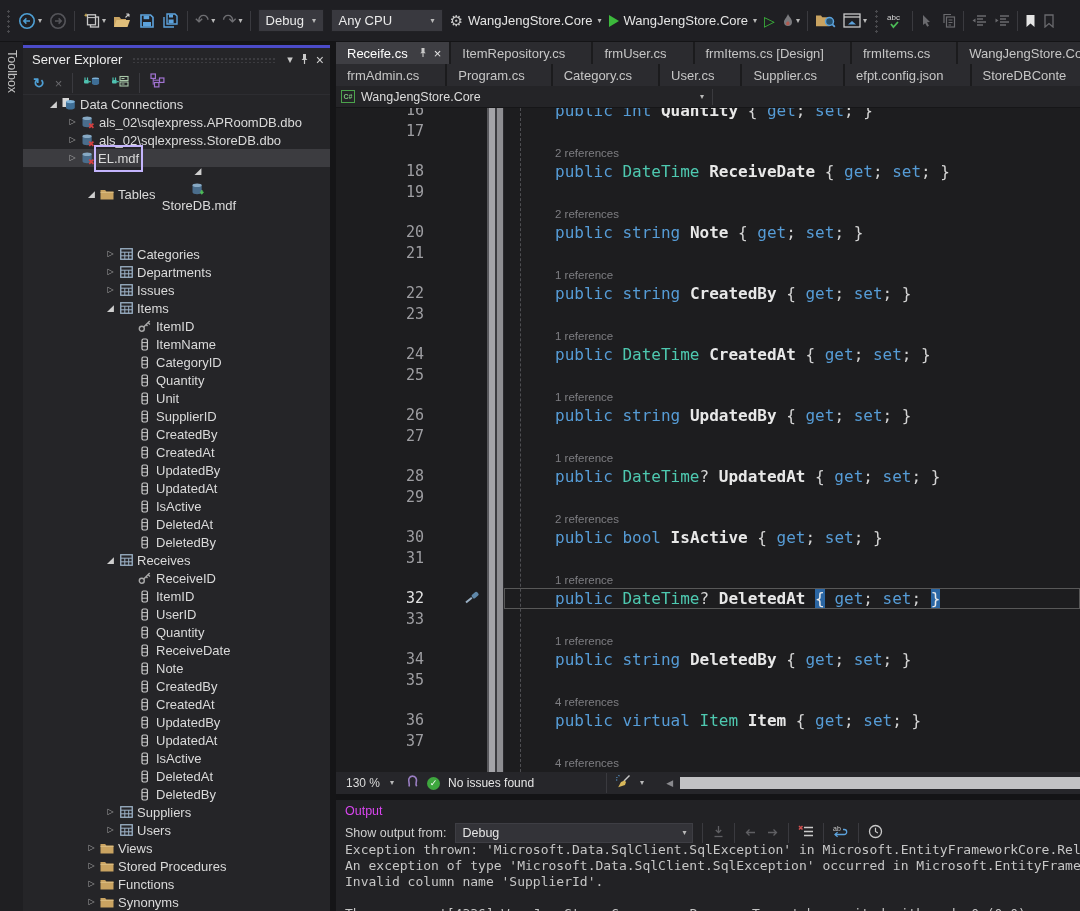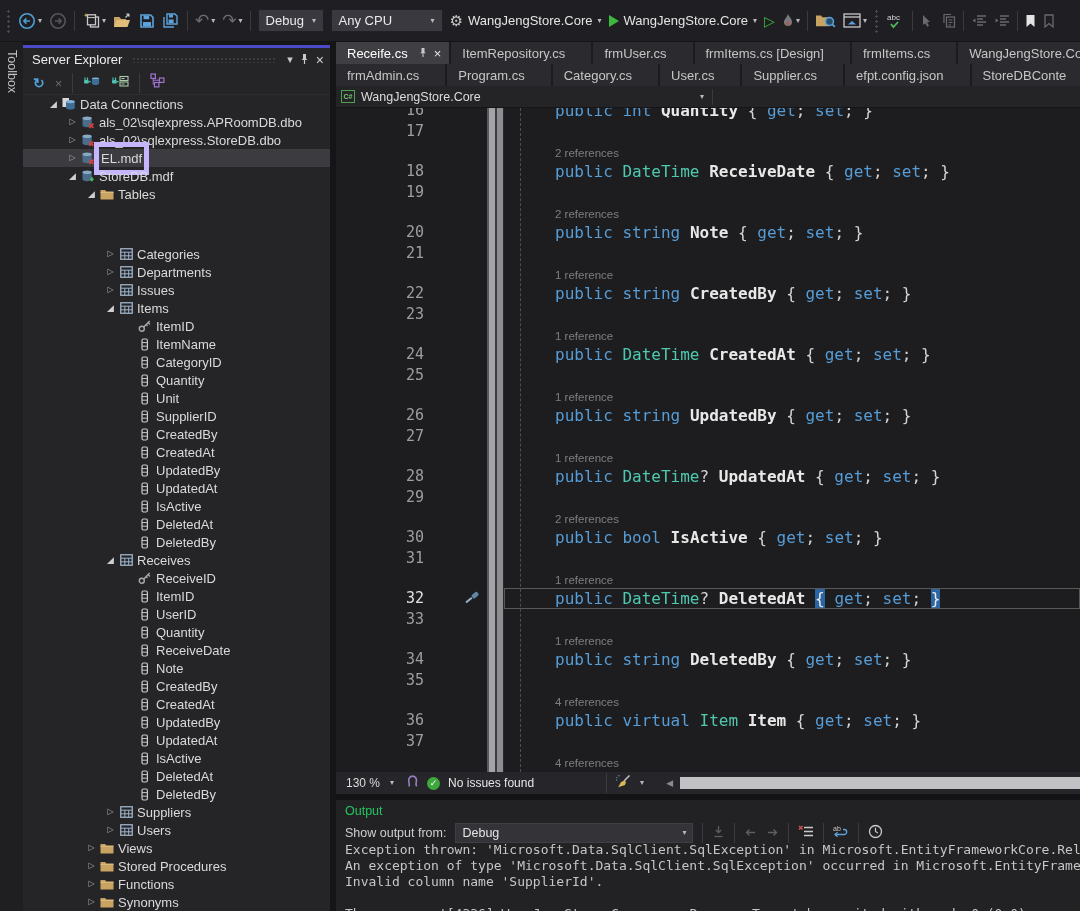--- a/index.html
+++ b/index.html
@@ -41,21 +41,21 @@
   .se-drag { flex:1; height:6px; margin:0 4px; background-image:radial-gradient(#3c3c40 1px, transparent 1.1px); background-size:4px 4px; }
   .se-hicon { color:#c9c9c9; font-size:11px; line-height:1; }
   .x-icon::before { content:"×"; font-size:14px; color:#d0d0d0; }
   .se-toolbar { height:24px; display:flex; align-items:center; gap:10px; padding:0 10px; border-bottom:1px solid #2d2d31; }
   .refresh-glyph { color:#4e9fd4; font-size:14px; font-weight:bold; line-height:1; }
   .refresh-glyph::before { content:"↻"; }
   .x-dim::before { content:"×"; font-size:13px; color:#6a6a6e; }
   .se-tree { position:absolute; left:0; right:0; top:50px; bottom:0; overflow:hidden; }
   .trow { height:18px; display:flex; align-items:center; font-size:13px; color:#dadada; white-space:nowrap; }
   .trow.sel { background:#3c3c40; }
-  .trow.sel .tlabel { border:5px solid #c4b5fd; padding:4px 2px; margin-left:-3px; }
+  .trow.sel .tlabel { border:2px solid #c4b5fd; padding:4px 2px; margin-left:-3px; }
   .arr { width:13px; flex:0 0 13px; text-align:center; color:#ababab; font-size:8px; line-height:1; }
   .arr.open::before { content:"◢"; color:#cfcfcf; font-size:9px; }
   .arr.closed::before { content:"▷"; }
   .ticon { width:18px; flex:0 0 18px; display:inline-flex; justify-content:center; align-items:center; }
   .tlabel { padding-left:2px; }
 
   
   .editor { position:absolute; left:336px; top:42px; right:0; bottom:0; background:#1e1e20; }
   .tabrow { position:absolute; left:0; right:0; height:22px; background:#1b1b1d; display:flex; gap:2px; }
   #tabrow1 { top:0; } #tabrow2 { top:22px; }
@@ -96,21 +96,21 @@
     display:inline-flex; align-items:center; justify-content:center; }
   .check-circle::before { content:"✓"; }
   .status-msg { font-size:12px; color:#e6e6e6; }
   .left-arrow { color:#8a8a8e; font-size:9px; } .left-arrow::before { content:"◀"; }
   .hscroll-thumb { position:absolute; left:344px; right:0; top:5px; height:12px; background:#c2c2c4; }
 
   .splitter { position:absolute; left:0; right:0; top:752px; height:6px; background:#141416; }
 
   
   .output { position:absolute; left:0; right:0; top:758px; bottom:0; background:#222225; overflow:hidden; }
-  .out-title { height:20px; font-size:12.5px; color:#22c55e; padding:4px 13px 0 9px; }
+  .out-title { height:20px; font-size:12.5px; color:#d946ef; padding:4px 13px 0 9px; }
   .out-toolbar { height:26px; display:flex; align-items:center; gap:9px; padding-left:9px; }
   .out-label { font-size:12.5px; color:#cfcfcf; }
   .out-combo { width:238px; height:20px; background:#333338; border:1px solid #3e3e44; display:inline-flex; align-items:center;
     padding:0 6px; font-size:12.5px; color:#e6e6e6; }
   .out-combo .caret { margin-left:auto; }
   #outlines { margin-top:3px; padding-left:9px; font-family:"DejaVu Sans Mono", monospace; font-size:13px; color:#c6c6c6; white-space:pre; overflow:hidden; }
   #outlines .oline { height:16px; line-height:16px; }
 </style>
 </head>
 <body>
@@ -353,21 +353,21 @@
           <span class="arr closed"></span>
           <span class="ticon">
             <svg width="14" height="14">
               <path d="M1.5 3.2v7c0 1.1 2 2 4.6 2s4.6-.9 4.6-2v-7" fill="#4a6d8c"></path>
               <ellipse cx="6.1" cy="3.2" rx="4.6" ry="1.8" fill="#87a9c4"></ellipse>
               <path d="M8.2 8.6l4.2 4.2M12.4 8.6l-4.2 4.2" stroke="#d64040" stroke-width="1.7"></path>
             </svg>
           </span>
           <span class="tlabel">EL.mdf</span>
         </div>
-        <div class="trow" style="padding-left: 43px;">
+        <div class="trow" style="padding-left: 43px; flex-direction: column;">
           <span class="arr open"></span>
           <span class="ticon">
             <svg width="14" height="14">
               <path d="M1.5 3.2v7c0 1.1 2 2 4.6 2s4.6-.9 4.6-2v-7" fill="#4a6d8c"></path>
               <ellipse cx="6.1" cy="3.2" rx="4.6" ry="1.8" fill="#87a9c4"></ellipse>
               <path d="M10.8 8v3.2M9.2 9.7l1.6 1.9 1.6-1.9" stroke="#4cbb57" stroke-width="1.4" fill="none"></path>
             </svg>
           </span>
           <span class="tlabel">StoreDB.mdf</span>
         </div>

